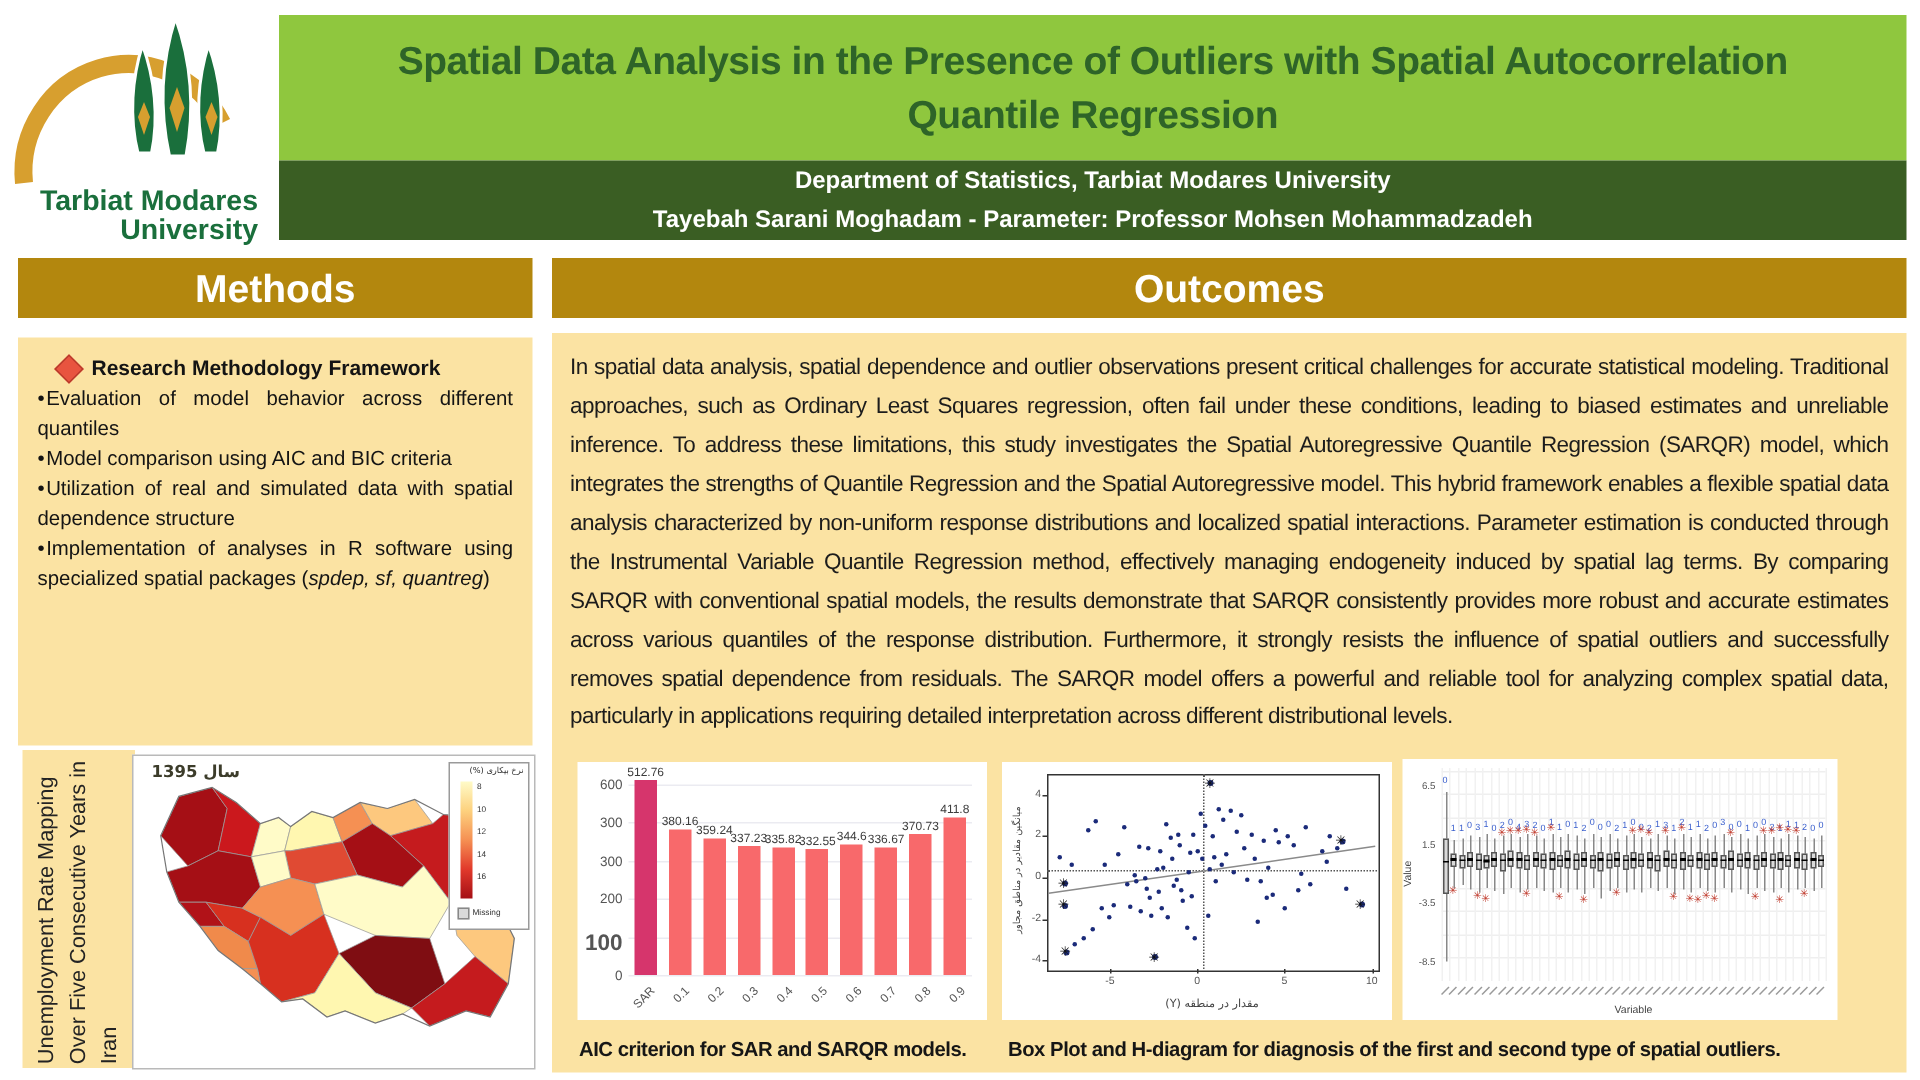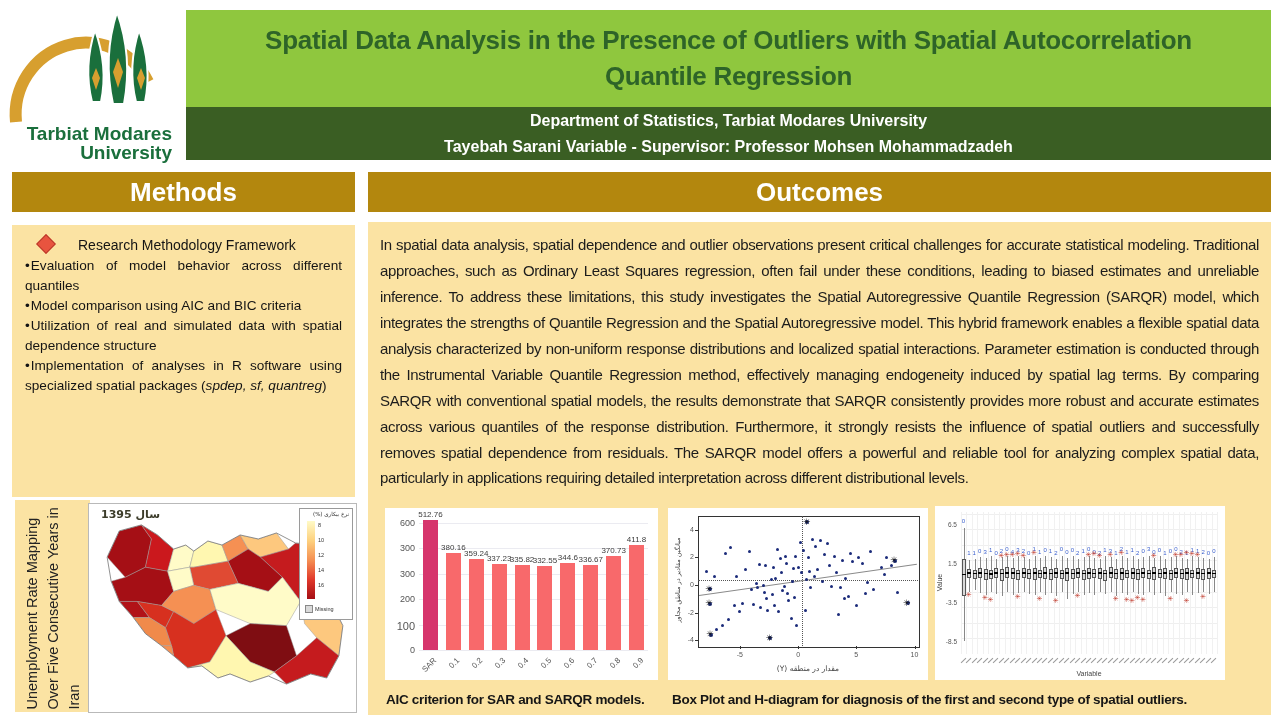--- a/index.html
+++ b/index.html
@@ -18,21 +18,21 @@
 
   
   .sec-head{background:#b3870e;color:#fff;font-weight:bold;font-size:26px;
             display:flex;align-items:center;justify-content:center;}
   .methods-head{left:12px;top:172px;width:343px;height:40px;}
   .outcomes-head{left:368px;top:172px;width:903px;height:40px;}
 
   
   .methods-box{left:12px;top:225px;width:343px;height:272px;background:#fbe3a3;
                padding:10px 13px;box-sizing:border-box;color:#141414;}
-  .framework-row{display:flex;align-items:flex-start;gap:25px;margin:2px 0 3px 14px;font-size:14px;}
+  .framework-row{display:flex;align-items:flex-end;gap:8px;margin:2px 0 3px 14px;font-size:14px;font-weight:bold;}
   .diamond{width:12px;height:12px;background:#e8543f;border:1px solid #b93a2b;transform:rotate(45deg);flex:0 0 auto;}
   ul.methods-list{margin:0;padding:0;list-style:none;font-size:13.6px;line-height:1.47;text-align:justify;}
   ul.methods-list li::before{content:"\2022";margin-right:1px;}
   ul.methods-list em{font-style:italic;}
 
   
   .outcomes-box{left:368px;top:222px;width:903px;height:493px;background:#fbe3a3;box-sizing:border-box;}
   .outcomes-par{position:absolute;left:12px;top:10px;width:879px;color:#1c1c1c;
                 font-size:15px;line-height:1.73;letter-spacing:-0.35px;text-align:justify;}
 
@@ -92,21 +92,21 @@
   </svg>
 </div>
 
 <div class="abs title-bar">
   <div class="title-line">Spatial Data Analysis in the Presence of Outliers with Spatial Autocorrelation</div>
   <div class="title-line">Quantile Regression</div>
 </div>
 
 <div class="abs subtitle-bar">
   <div class="subtitle-line">Department of Statistics, Tarbiat Modares University</div>
-  <div class="subtitle-line">Tayebah Sarani Variable - Supervisor: Professor Mohsen Mohammadzadeh</div>
+  <div class="subtitle-line">Tayebah Sarani Moghadam - Parameter: Professor Mohsen Mohammadzadeh</div>
 </div>
 
 <div class="abs sec-head methods-head">
   <span>Methods</span>
 </div>
 <div class="abs sec-head outcomes-head">
   <span>Outcomes</span>
 </div>
 
 <div class="abs methods-box">
@@ -180,21 +180,21 @@
       <span class="sq"></span>
       <span>Missing</span>
     </div>
   </div>
 </div>
 
 <div class="abs fig-panel bar-panel" id="barchart">
     <div class="gridline" style="left: 34px; top: 142px; width: 229px; height: 1px;"></div>
     <div class="tick-label" style="left: 2px; top: 137px; width: 28px; text-align: right; font-size: 9px;">0</div>
     <div class="gridline" style="left: 34px; top: 116.615px; width: 229px; height: 1px;"></div>
-    <div class="tick-label" style="left: 2px; top: 111.615px; width: 28px; text-align: right; font-size: 11px;">100</div>
+    <div class="tick-label" style="left: 2px; top: 111.615px; width: 28px; text-align: right; font-size: 15px; font-weight: bold;">100</div>
     <div class="gridline" style="left: 34px; top: 91.2308px; width: 229px; height: 1px;"></div>
     <div class="tick-label" style="left: 2px; top: 86.2308px; width: 28px; text-align: right; font-size: 9px;">200</div>
     <div class="gridline" style="left: 34px; top: 65.8462px; width: 229px; height: 1px;"></div>
     <div class="tick-label" style="left: 2px; top: 60.8462px; width: 28px; text-align: right; font-size: 9px;">300</div>
     <div class="gridline" style="left: 34px; top: 40.4615px; width: 229px; height: 1px;"></div>
     <div class="tick-label" style="left: 2px; top: 35.4615px; width: 28px; text-align: right; font-size: 9px;">300</div>
     <div class="gridline" style="left: 34px; top: 15.0769px; width: 229px; height: 1px;"></div>
     <div class="tick-label" style="left: 2px; top: 10.0769px; width: 28px; text-align: right; font-size: 9px;">600</div>
     <div class="bar" style="left: 37.95px; top: 11.8378px; width: 15px; height: 130.162px; background: rgb(214, 53, 108);"></div>
     <div class="bar-label" style="left: 25.45px; top: 1.83785px;">512.76</div>

